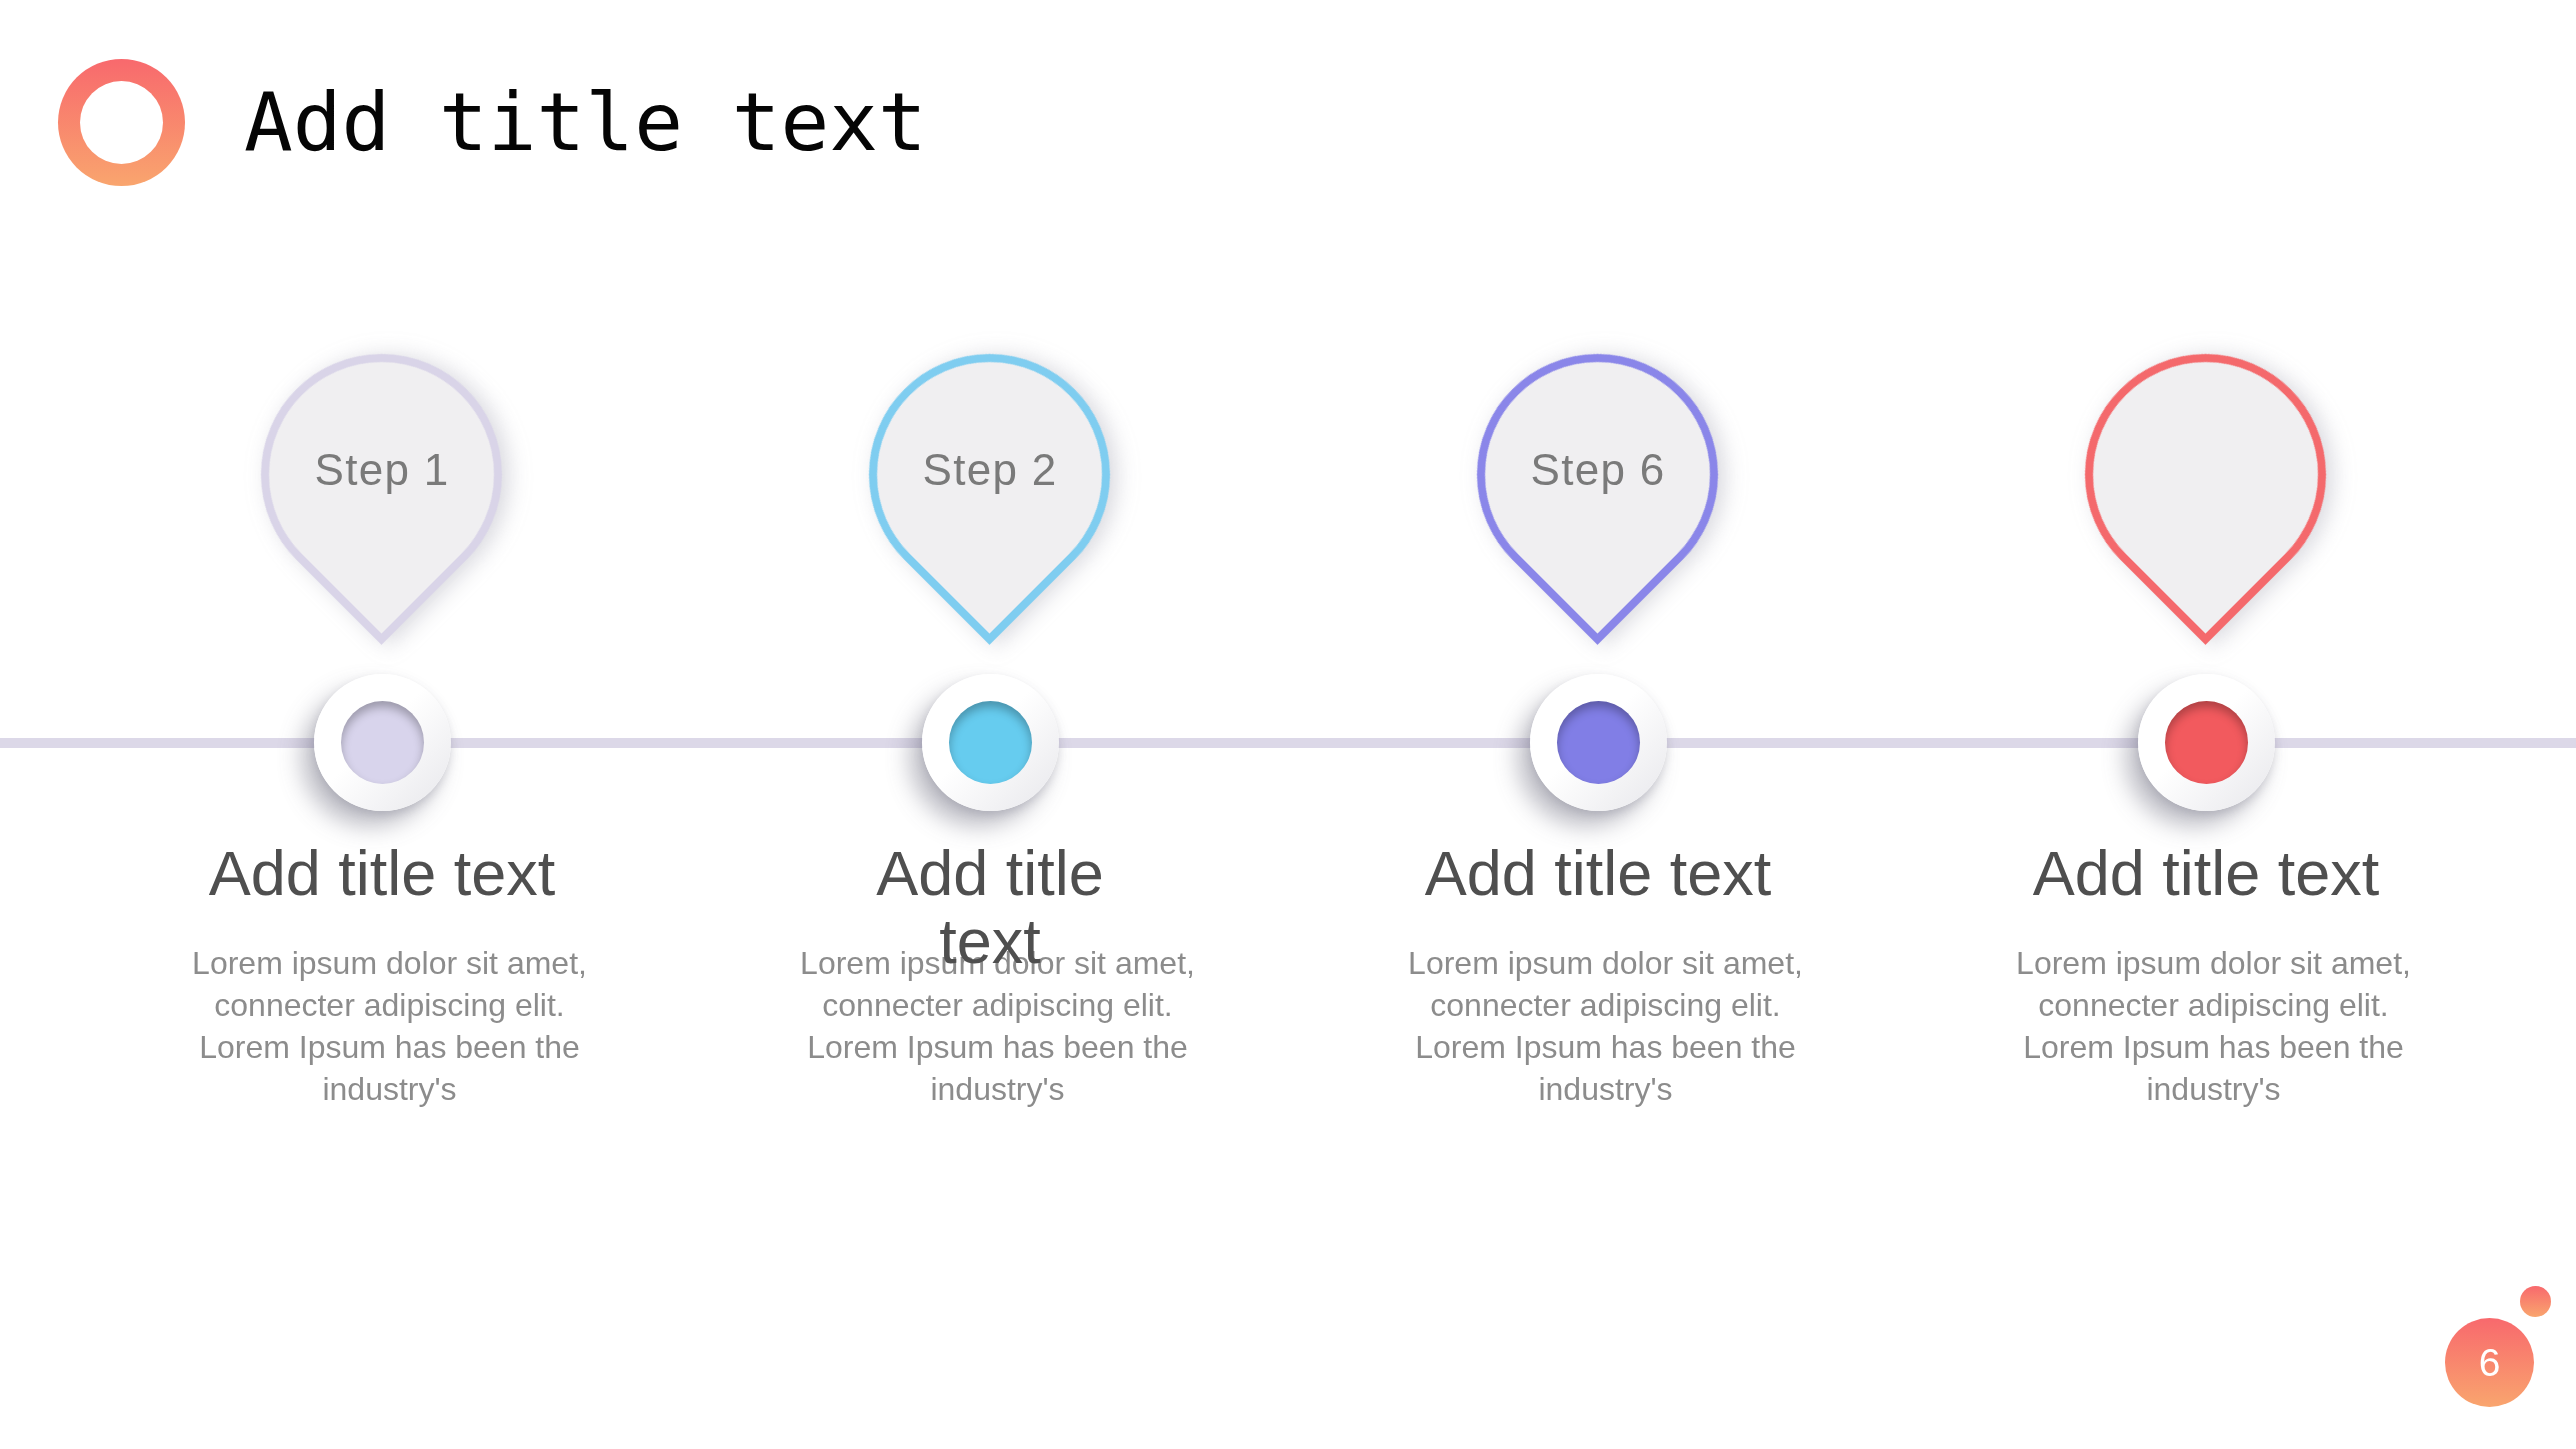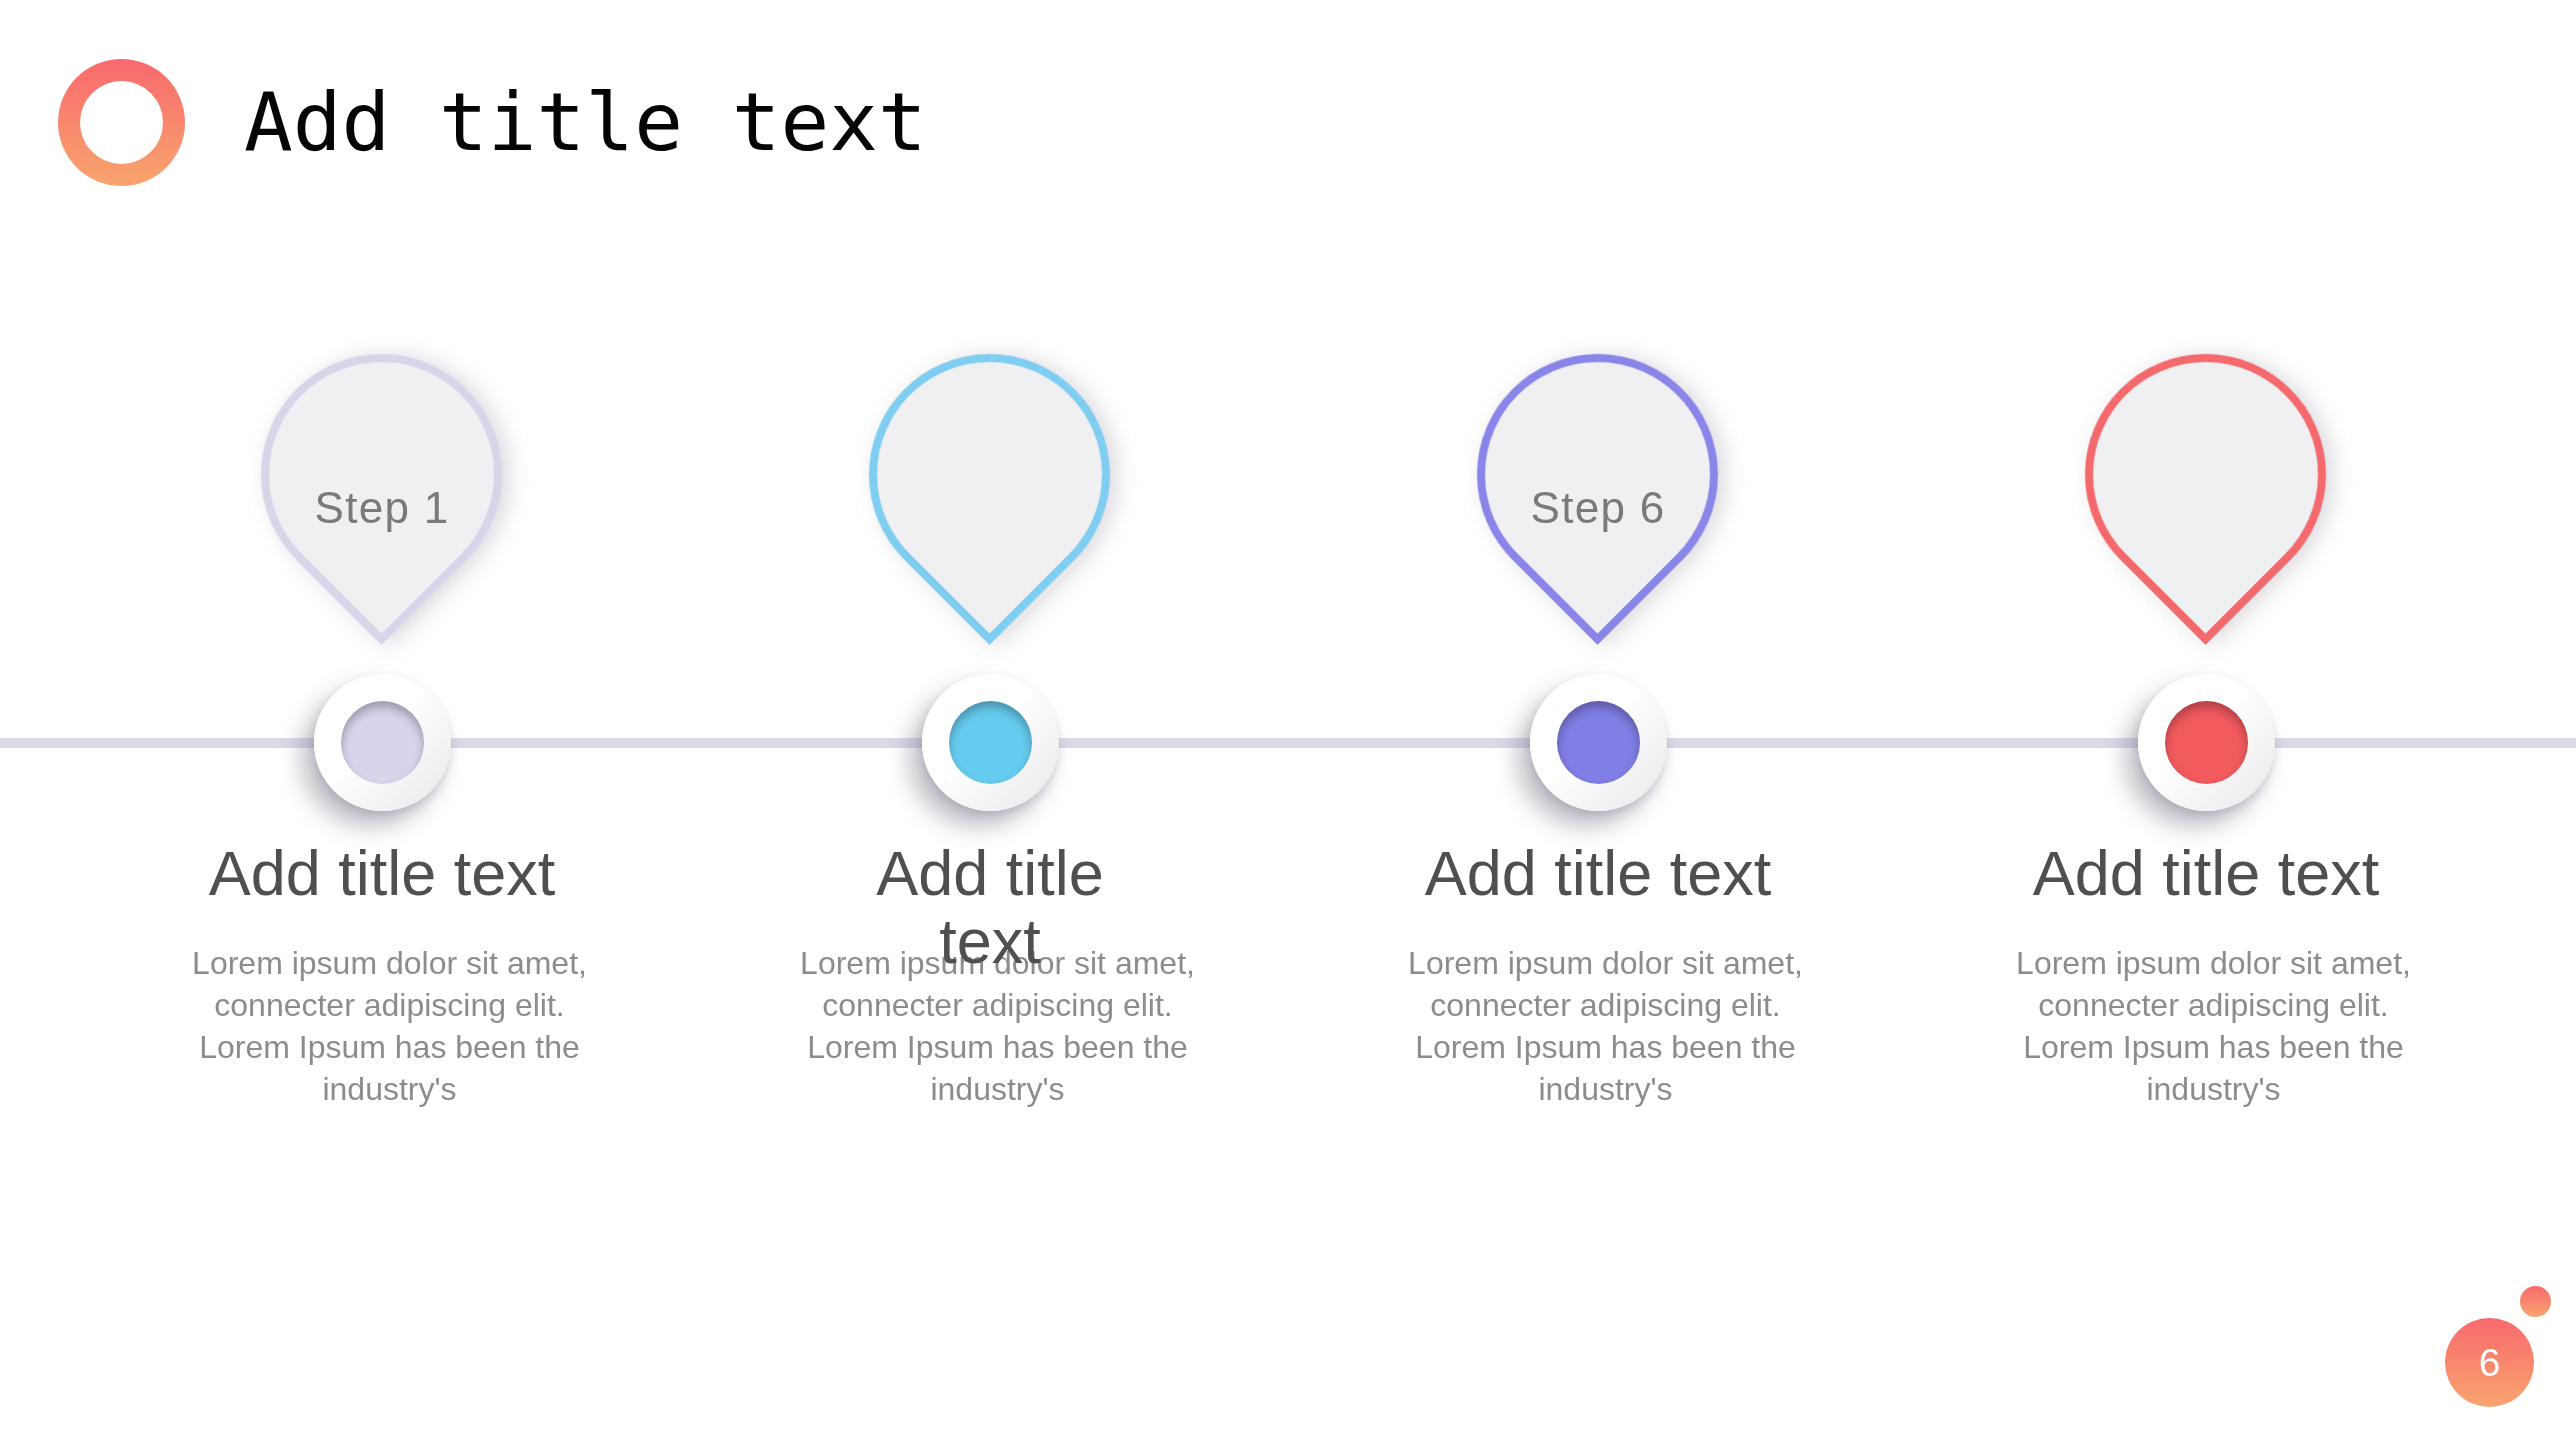--- a/index.html
+++ b/index.html
@@ -83,21 +83,21 @@
     border: 8px solid var(--accent);
     border-radius: 50% 50% 50% 0;
     transform: rotate(-45deg);
     filter: drop-shadow(4px 6.7px 10.7px rgba(120, 120, 140, 0.28));
     z-index: 2;
   }
   .pin-label {
     position: absolute;
     left: 0;
     width: 100%;
-    top: 474px;
+    top: 436px;
     line-height: 67px;
     text-align: center;
     font-size: 44px;
     letter-spacing: 1.3px;
     color: var(--step-label, #7a7a7a);
     z-index: 3;
   }
 
   .donut {
     position: absolute;
@@ -202,20 +202,21 @@
     <p class="step-body">
       <span>Lorem ipsum dolor sit amet,</span>
       <span>connecter adipiscing elit.</span>
       <span>Lorem Ipsum has been the</span>
       <span>industry's</span>
     </p>
   </div>
 
   <div class="step-col col2">
     <div class="pin"></div>
+    <div class="pin-label">Step 2</div>
     <div class="donut"></div>
     <h2 class="step-title">Add title text</h2>
     <p class="step-body">
       <span>Lorem ipsum dolor sit amet,</span>
       <span>connecter adipiscing elit.</span>
       <span>Lorem Ipsum has been the</span>
       <span>industry's</span>
     </p>
   </div>
 

